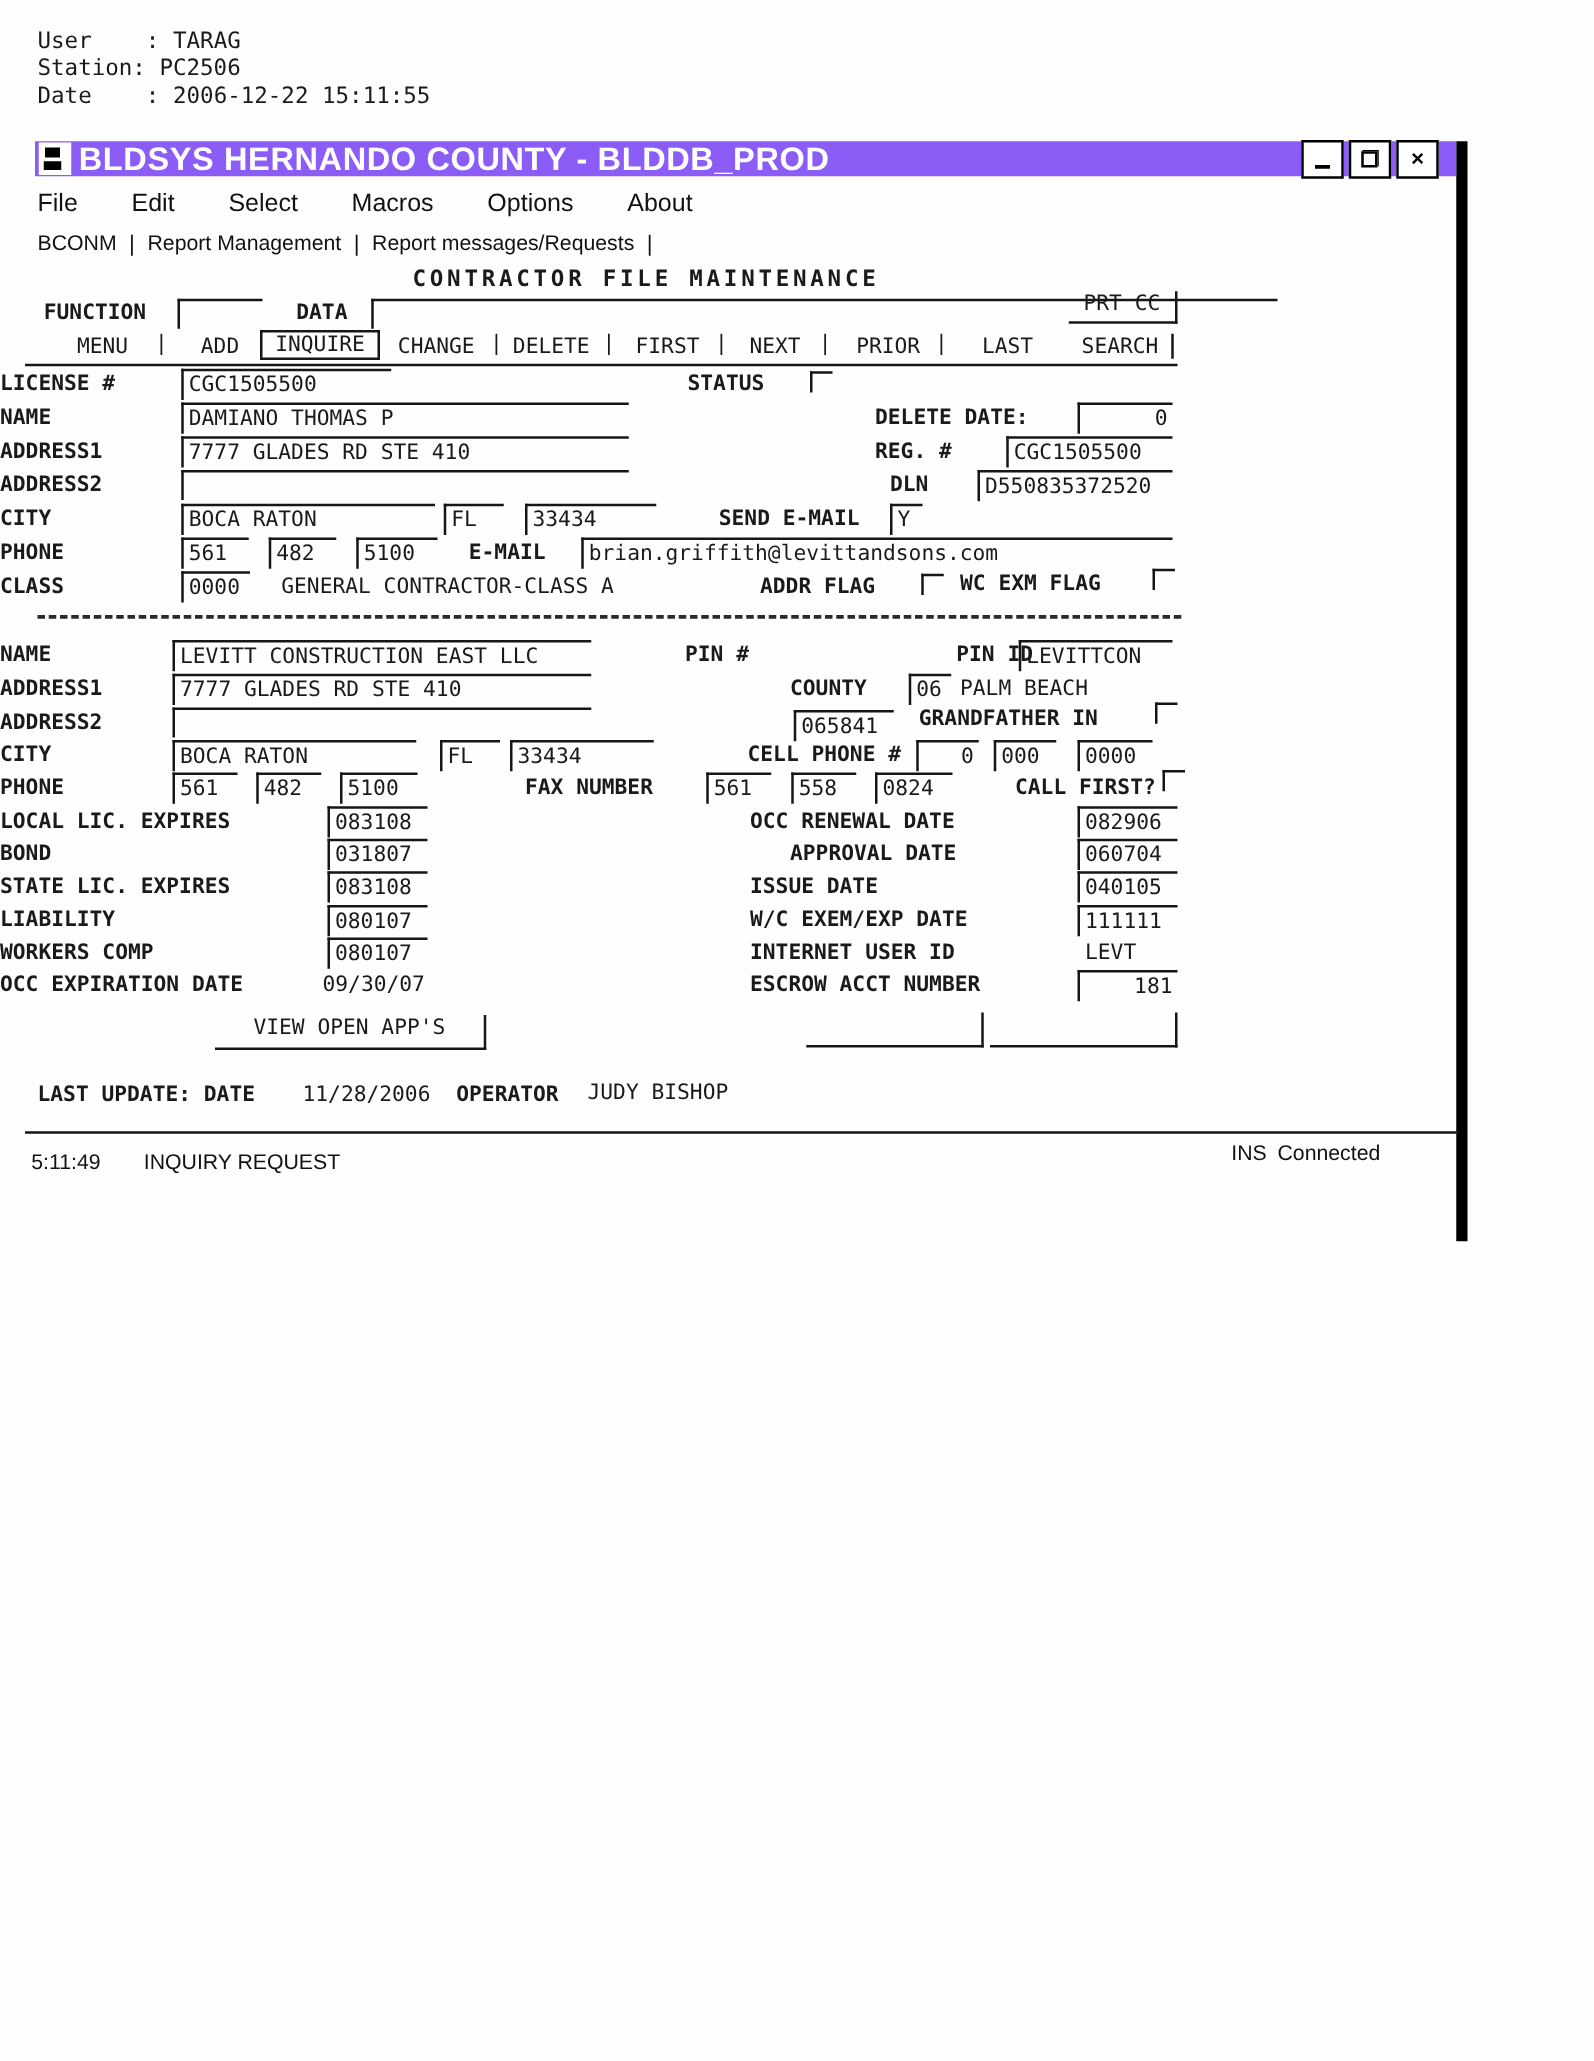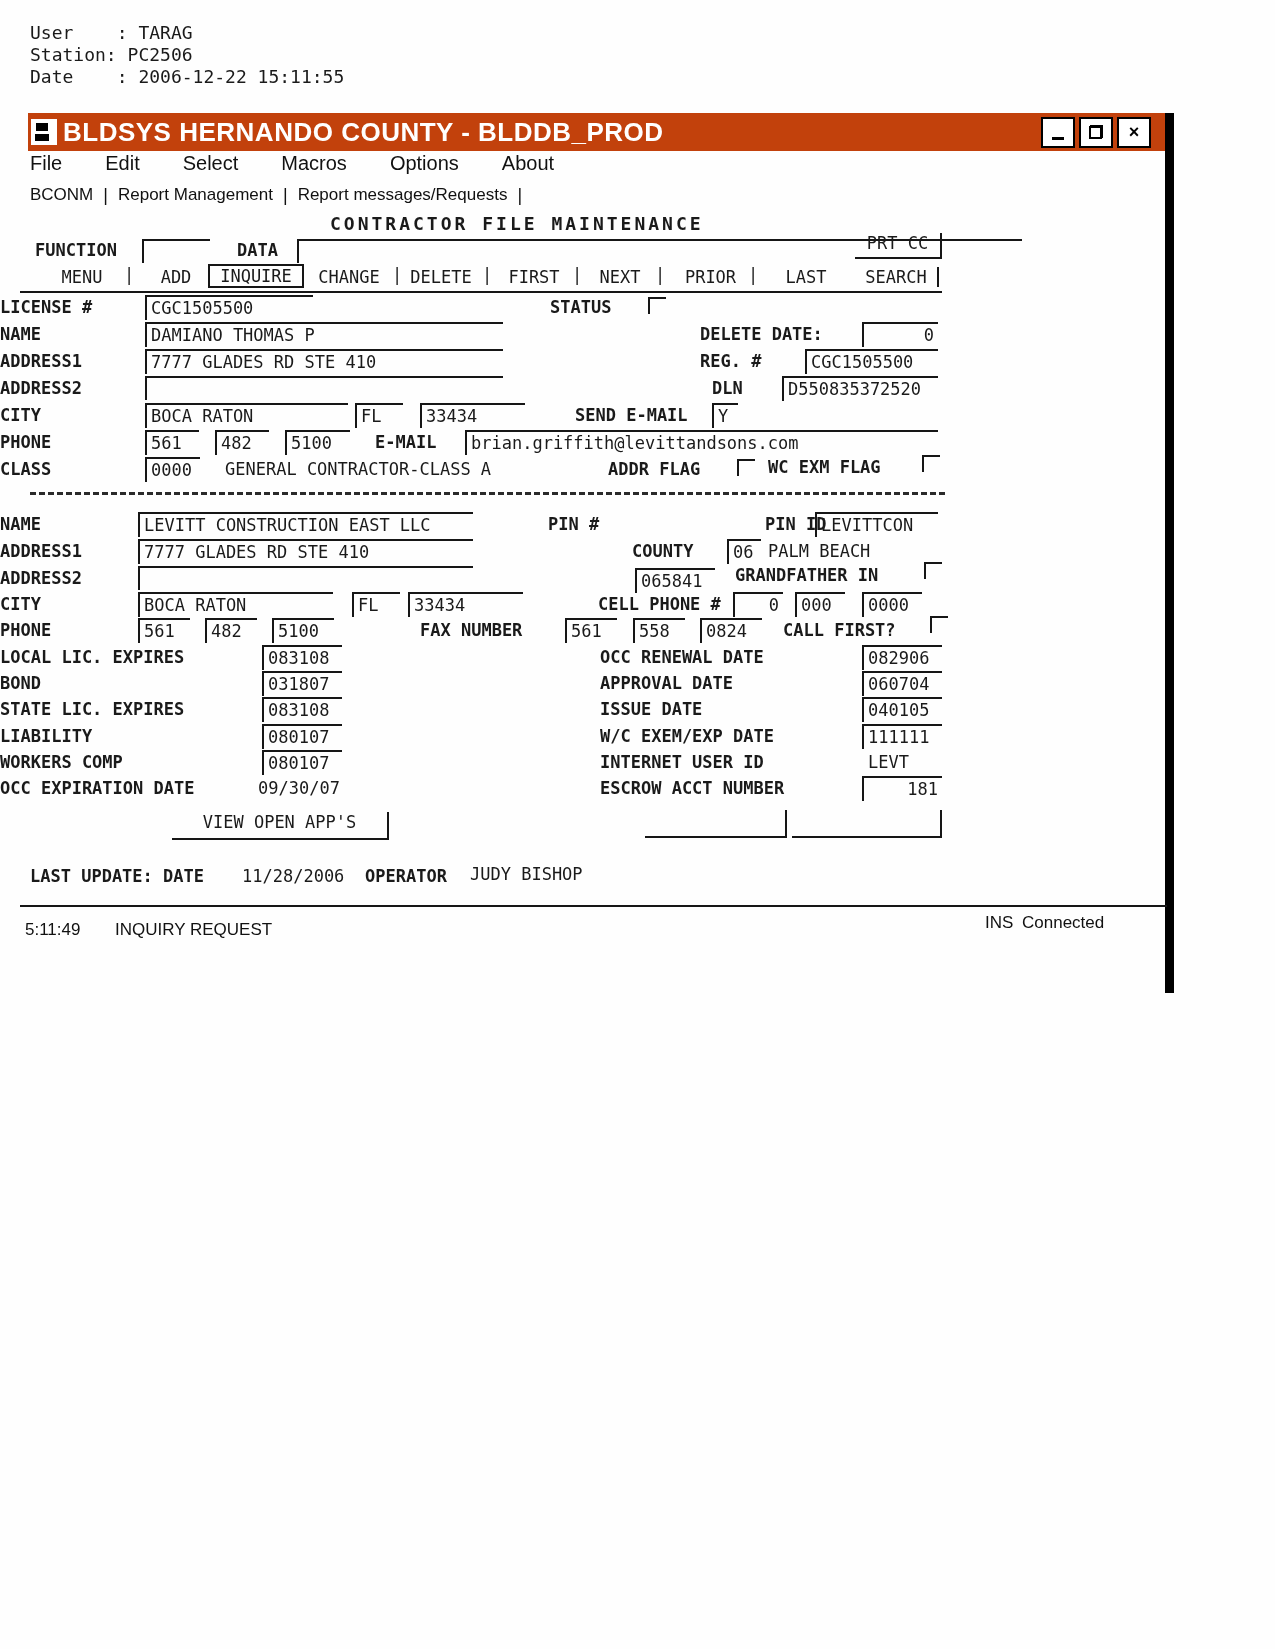--- a/index.html
+++ b/index.html
@@ -4,21 +4,21 @@
 <style>
   html,body{margin:0;padding:0;background:#ffffff;}
   .page{position:relative;width:1275px;height:1649px;background:#fefefe;overflow:hidden;
         font-family:"DejaVu Sans Mono",monospace;color:#1a1a1a;}
   .abs{position:absolute;white-space:pre;}
   .mono{font-family:"DejaVu Sans Mono",monospace;font-size:17px;}
   .hdr{font-family:"DejaVu Sans Mono",monospace;font-size:18px;}
   .b{font-weight:bold;}
   
   .win-border{position:absolute;left:28px;top:113px;width:1137px;height:880px;border-right:9px solid #000;}
-  .titlebar{position:absolute;left:28px;top:113px;width:1137px;height:38px;background:#c2410c;color:#fff;
+  .titlebar{position:absolute;left:28px;top:113px;width:1137px;height:28px;background:#8b5cf6;color:#fff;
             display:flex;align-items:center;}
   .title-icon{width:26px;height:26px;background:#fff;margin-left:3px;margin-right:6px;position:relative;flex:0 0 auto;}
   .title-icon:before{content:"";position:absolute;left:5px;top:4px;width:12px;height:8px;background:#000;}
   .title-icon:after{content:"";position:absolute;left:4px;top:15px;width:14px;height:7px;background:#000;}
   .title-text{font-family:"Liberation Sans",sans-serif;font-weight:bold;font-size:26px;letter-spacing:.5px;}
   .win-btns{margin-left:auto;display:flex;gap:4px;margin-right:14px;}
   .wbtn{width:30px;height:27px;background:#fff;border:2px solid #000;display:flex;align-items:center;justify-content:center;
         font-family:"Liberation Sans",sans-serif;font-weight:bold;font-size:18px;color:#000;}
   .min-glyph{width:12px;height:0;border-bottom:3px solid #000;margin-top:12px;}
   .restore-glyph{position:relative;width:14px;height:14px;}
@@ -185,31 +185,31 @@
   <span class="abs mono fld" style="left:862px;top:592px;width:50px;">0000</span>
 
   <span class="abs mono b rlabel" style="left:0px;top:620px;width:127px;">PHONE</span>
   <span class="abs mono fld" style="left:138px;top:618px;width:42px;">561</span>
   <span class="abs mono fld" style="left:205px;top:618px;width:42px;">482</span>
   <span class="abs mono fld" style="left:272px;top:618px;width:52px;">5100</span>
   <span class="abs mono b" style="left:420px;top:620px;">FAX NUMBER</span>
   <span class="abs mono fld" style="left:565px;top:618px;width:42px;">561</span>
   <span class="abs mono fld" style="left:633px;top:618px;width:42px;">558</span>
   <span class="abs mono fld" style="left:700px;top:618px;width:52px;">0824</span>
-  <span class="abs mono b" style="left:783px;top:620px;">CALL FIRST?</span>
+  <span class="abs mono b" style="left:812px;top:620px;">CALL FIRST?</span>
   <span class="abs chk" style="left:930px;top:616px;"></span>
 
   <span class="abs mono b rlabel" style="left:0px;top:647px;width:228px;">LOCAL LIC. EXPIRES</span>
   <span class="abs mono fld" style="left:262px;top:645px;width:70px;">083108</span>
   <span class="abs mono b rlabel" style="left:600px;top:647px;width:228px;">OCC RENEWAL DATE</span>
   <span class="abs mono fld" style="left:862px;top:645px;width:70px;">082906</span>
 
   <span class="abs mono b rlabel" style="left:0px;top:673px;width:228px;">BOND</span>
   <span class="abs mono fld" style="left:262px;top:671px;width:70px;">031807</span>
-  <span class="abs mono b rlabel" style="left:600px;top:673px;width:228px;">APPROVAL DATE</span>
+  <span class="abs mono b rlabel" style="left:632px;top:673px;width:228px;">APPROVAL DATE</span>
   <span class="abs mono fld" style="left:862px;top:671px;width:70px;">060704</span>
 
   <span class="abs mono b rlabel" style="left:0px;top:699px;width:228px;">STATE LIC. EXPIRES</span>
   <span class="abs mono fld" style="left:262px;top:697px;width:70px;">083108</span>
   <span class="abs mono b rlabel" style="left:600px;top:699px;width:228px;">ISSUE DATE</span>
   <span class="abs mono fld" style="left:862px;top:697px;width:70px;">040105</span>
 
   <span class="abs mono b rlabel" style="left:0px;top:726px;width:228px;">LIABILITY</span>
   <span class="abs mono fld" style="left:262px;top:724px;width:70px;">080107</span>
   <span class="abs mono b rlabel" style="left:600px;top:726px;width:228px;">W/C EXEM/EXP DATE</span>

